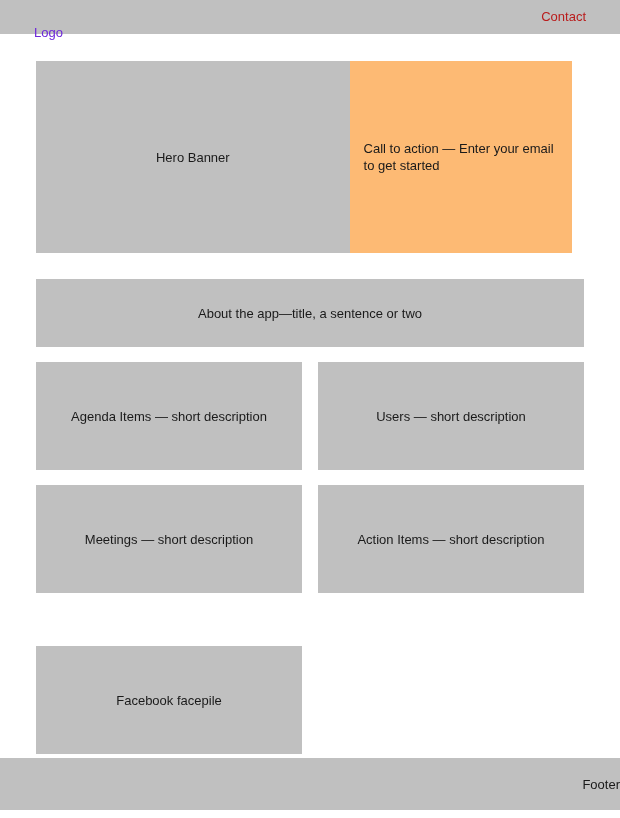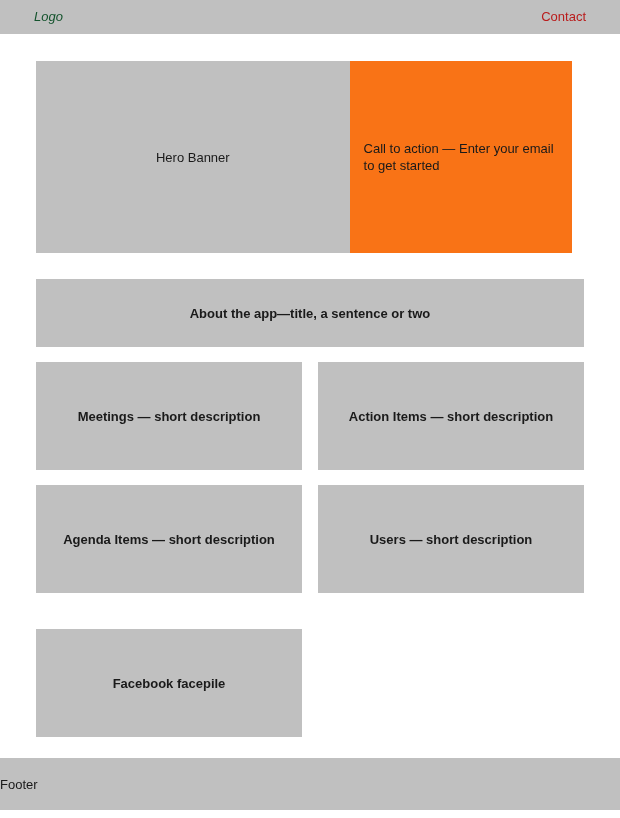--- a/index.html
+++ b/index.html
@@ -23,26 +23,25 @@
     position: absolute;
     left: 0;
     top: 0;
     width: 620px;
     height: 34px;
     background: #c0c0c0;
   }
   .nav-logo {
     position: absolute;
     left: 34px;
-    top: 0;
+    top: 16px;
     line-height: 34px;
     font-size: 13px;
-    color: #14532d;
+    color: #6d28d9;
     white-space: nowrap;
-    font-style: italic;
   }
   .nav-links {
     position: absolute;
     right: 34px;
     top: 0;
     height: 34px;
     display: flex;
     align-items: center;
     gap: 38px;
   }
@@ -61,21 +60,20 @@
     width: 548px;
   }
 
   .block {
     background: #c0c0c0;
     display: flex;
     align-items: center;
     justify-content: center;
     text-align: center;
     box-sizing: border-box;
-    font-weight: bold;
   }
   .block-text {
     font-size: 13px;
     color: #1a1a1a;
     line-height: 17px;
   }
 
   
   .hero {
     display: flex;
@@ -86,21 +84,21 @@
     width: 321px;
     height: 192px;
     background: #c0c0c0;
     display: flex;
     align-items: center;
     justify-content: center;
   }
   .hero-cta {
     width: 227px;
     height: 192px;
-    background: #f97316;
+    background: #fdba74;
     display: flex;
     align-items: center;
     justify-content: center;
     padding: 0 14px;
     box-sizing: border-box;
   }
   .hero-cta .block-text {
     max-width: 205px;
   }
 
@@ -111,38 +109,38 @@
     height: 68px;
   }
 
   
   .card-row {
     display: flex;
     width: 548px;
     gap: 16px;
   }
   .row-gap-sm { margin-top: 15px; }
-  .row-gap-lg { margin-top: 36px; }
+  .row-gap-lg { margin-top: 53px; }
 
   .card {
     width: 266px;
     height: 108px;
   }
 
   
   .footer {
     position: absolute;
     left: 0;
     top: 758px;
     width: 620px;
     height: 52px;
     background: #c0c0c0;
     display: flex;
     align-items: center;
-    justify-content: flex-start;
+    justify-content: flex-end;
   }
 </style>
 </head>
 <body>
 
 <div class="navbar">
   <div class="nav-logo">Logo</div>
   <div class="nav-links">
     <div class="nav-link">Contact</div>
   </div>
@@ -158,33 +156,33 @@
       <span class="block-text">Call to action — Enter your email to get started</span>
     </div>
   </div>
 
   <div class="block about">
     <span class="block-text">About the app—title, a sentence or two</span>
   </div>
 
   <div class="card-row row-gap-sm">
     <div class="block card">
-      <span class="block-text">Meetings — short description</span>
+      <span class="block-text">Agenda Items — short description</span>
     </div>
     <div class="block card">
-      <span class="block-text">Action Items — short description</span>
+      <span class="block-text">Users — short description</span>
     </div>
   </div>
 
   <div class="card-row row-gap-sm">
     <div class="block card">
-      <span class="block-text">Agenda Items — short description</span>
+      <span class="block-text">Meetings — short description</span>
     </div>
     <div class="block card">
-      <span class="block-text">Users — short description</span>
+      <span class="block-text">Action Items — short description</span>
     </div>
   </div>
 
   <div class="card-row row-gap-lg">
     <div class="block card">
       <span class="block-text">Facebook facepile</span>
     </div>
   </div>
 
 </div>

